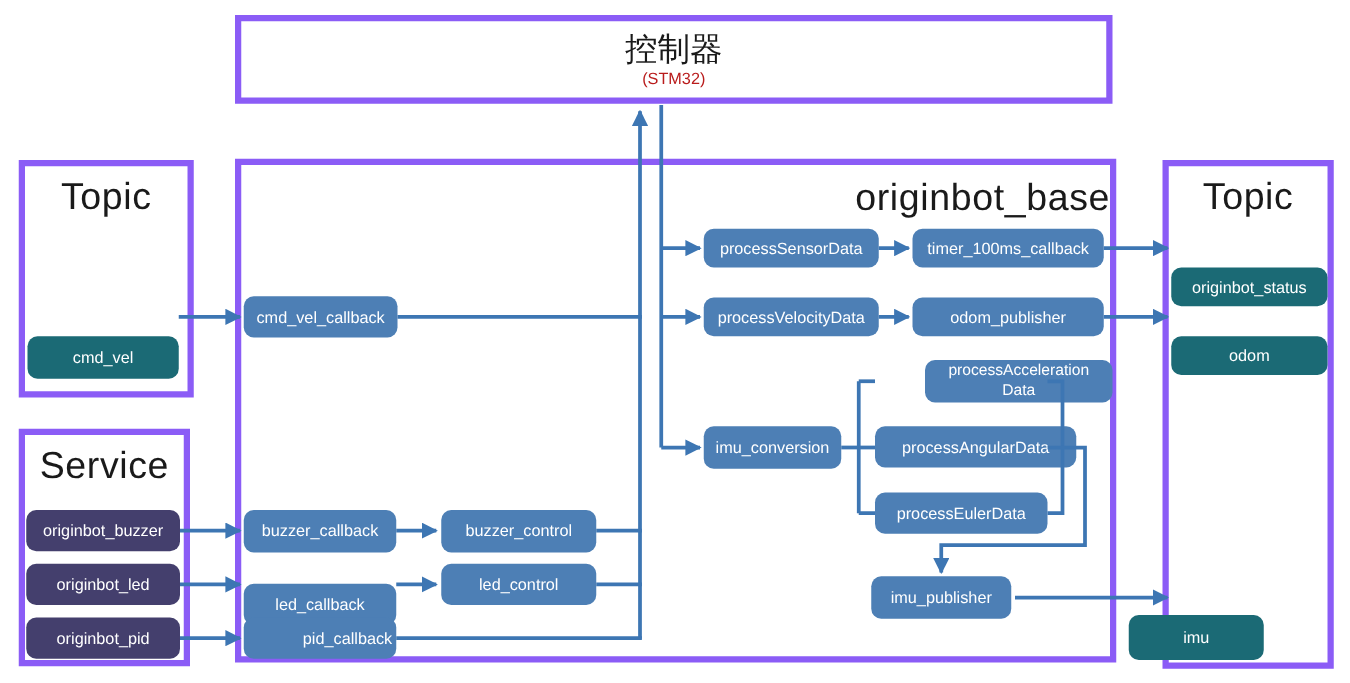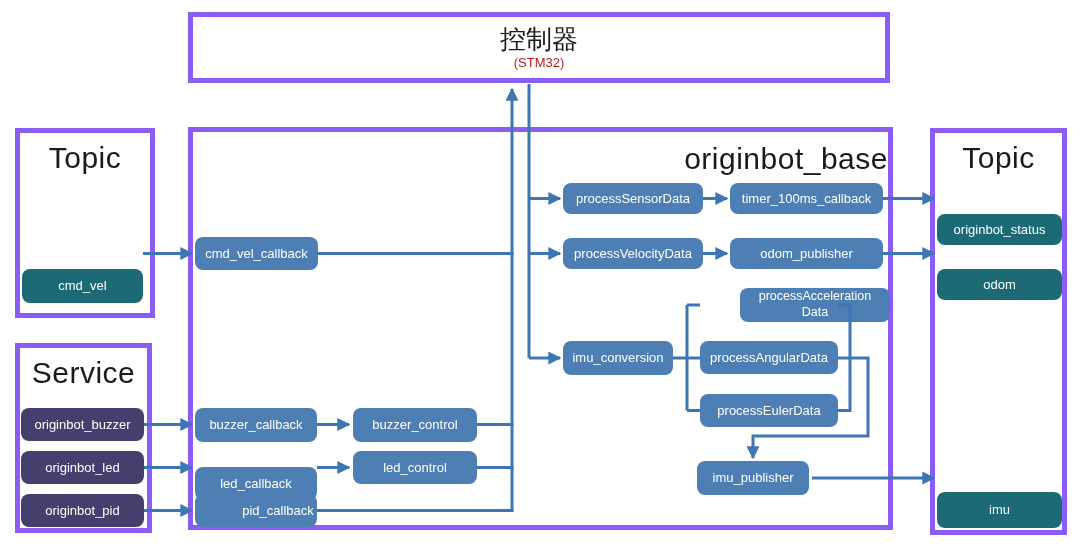--- a/index.html
+++ b/index.html
@@ -55,37 +55,37 @@
     <div class="base-title">originbot_base</div>
   </div>
 
   <div class="box" style="left:930px;top:128px;width:137px;height:407px;">
     <div class="box-title">Topic</div>
   </div>
 
   <div class="node teal" style="left:22px;top:237px;width:121px;height:34px;">cmd_vel</div>
   <div class="node teal" style="left:937px;top:182px;width:125px;height:31px;">originbot_status</div>
   <div class="node teal" style="left:937px;top:237px;width:125px;height:31px;">odom</div>
-  <div class="node teal" style="left:937px;top:460px;width:125px;height:36px;">imu</div>
+  <div class="node teal" style="left:903px;top:460px;width:108px;height:36px;">imu</div>
 
   <div class="node purple" style="left:21px;top:408px;width:123px;height:33px;">originbot_buzzer</div>
   <div class="node purple" style="left:21px;top:451px;width:123px;height:33px;">originbot_led</div>
   <div class="node purple" style="left:21px;top:494px;width:123px;height:33px;">originbot_pid</div>
 
   <div class="node blue" style="left:195px;top:237px;width:123px;height:33px;">cmd_vel_callback</div>
   <div class="node blue" style="left:563px;top:183px;width:140px;height:31px;">processSensorData</div>
   <div class="node blue" style="left:730px;top:183px;width:153px;height:31px;">timer_100ms_callback</div>
   <div class="node blue" style="left:563px;top:238px;width:140px;height:31px;">processVelocityData</div>
   <div class="node blue" style="left:730px;top:238px;width:153px;height:31px;">odom_publisher</div>
   <div class="node blue" style="left:563px;top:341px;width:110px;height:34px;">imu_conversion</div>
   <div class="node blue two-line" style="left:700px;top:288px;width:150px;height:34px;margin-left:40px;">
     <span>processAcceleration</span>
     <span>Data</span>
   </div>
-  <div class="node blue" style="left:700px;top:341px;width:138px;height:33px;">processAngularData</div>
+  <div class="node blue" style="left:700px;top:341px;width:161px;height:33px;">processAngularData</div>
   <div class="node blue" style="left:700px;top:394px;width:138px;height:33px;">processEulerData</div>
   <div class="node blue" style="left:697px;top:461px;width:112px;height:34px;">imu_publisher</div>
   <div class="node blue" style="left:195px;top:408px;width:122px;height:34px;">buzzer_callback</div>
   <div class="node blue" style="left:353px;top:408px;width:124px;height:34px;">buzzer_control</div>
   <div class="node blue" style="left:195px;top:451px;width:122px;height:33px;margin-top:16px;">led_callback</div>
   <div class="node blue" style="left:353px;top:451px;width:124px;height:33px;">led_control</div>
   <div class="node blue" style="left:195px;top:494px;width:122px;height:33px;padding-left:48px;">pid_callback</div>
 
   <svg class="wires" width="1080" height="546" viewBox="0 0 1080 546">
     <defs>

